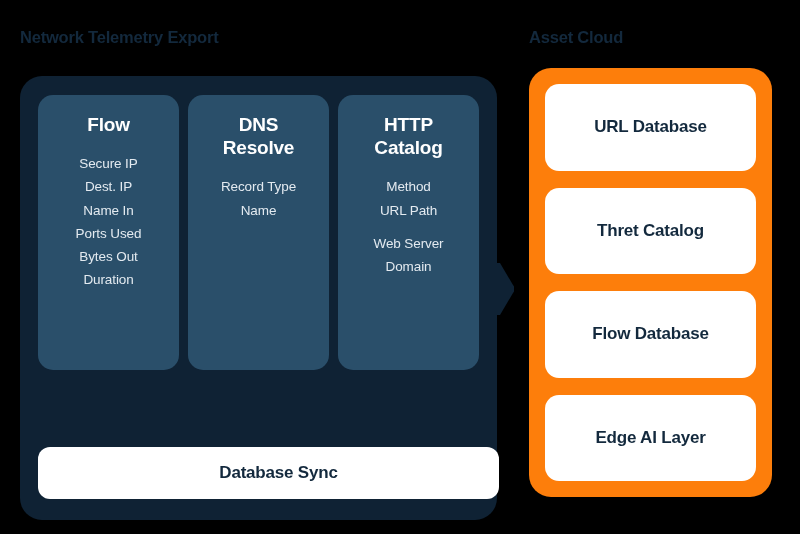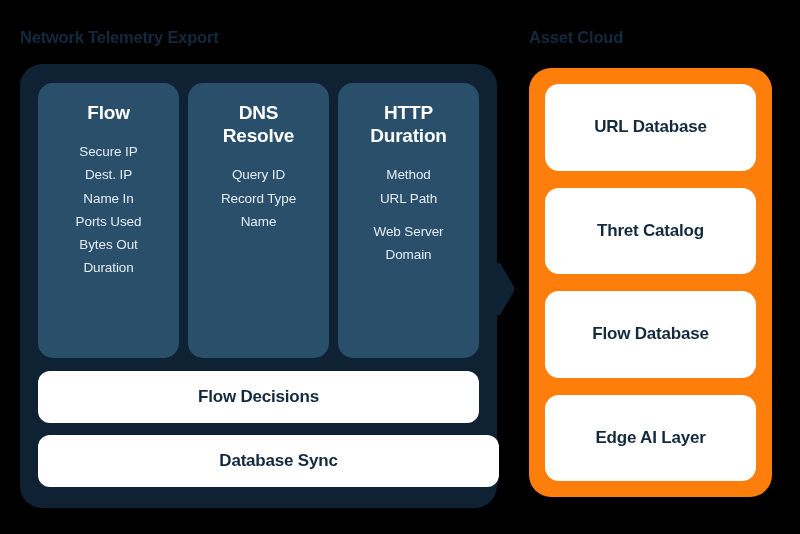--- a/index.html
+++ b/index.html
@@ -32,21 +32,21 @@
     white-space: nowrap;
     text-align: left;
   }
   #title-left  { left: 20px;  top: 28px; width: 477px; }
   #title-right { left: 529px; top: 28px; width: 243px; }
 
   
   #left-panel {
     position: absolute;
     left: 20px;
-    top: 64px;
+    top: 76px;
     width: 477px;
     height: 444px;
     background: #0f2234;
     border-radius: 22px;
   }
 
   
   #panel-arrow {
     position: absolute;
     left: 494px;
@@ -166,42 +166,38 @@
           <div class="col-item">Ports Used</div>
           <div class="col-item">Bytes Out</div>
           <div class="col-item">Duration</div>
         </div>
       </div>
 
       <div class="column">
         <div class="col-title">DNS
 Resolve</div>
         <div class="col-items">
-          <div class="col-item">Query ID</div>
           <div class="col-item">Record Type</div>
           <div class="col-item">Name</div>
         </div>
       </div>
 
       <div class="column">
         <div class="col-title">HTTP
-Duration</div>
+Catalog</div>
         <div class="col-items">
           <div class="col-item">Method</div>
           <div class="col-item">URL Path</div>
           <div class="col-item spaced">Web Server
 Domain</div>
         </div>
       </div>
 
     </div>
 
-    <div id="bar-0" class="white-bar">
-      <span>Flow Decisions</span>
-    </div>
 
     <div id="bar-1" class="white-bar">
       <span>Database Sync</span>
     </div>
 
   </div>
 
   <div id="panel-arrow">
     <svg width="20" height="52" viewBox="0 0 20 52" xmlns="http://www.w3.org/2000/svg">
       <path d="M0 0 L6 0 L19 22 a6 6 0 0 1 0 8 L6 52 L0 52 Z" fill="#0f2234"></path>

